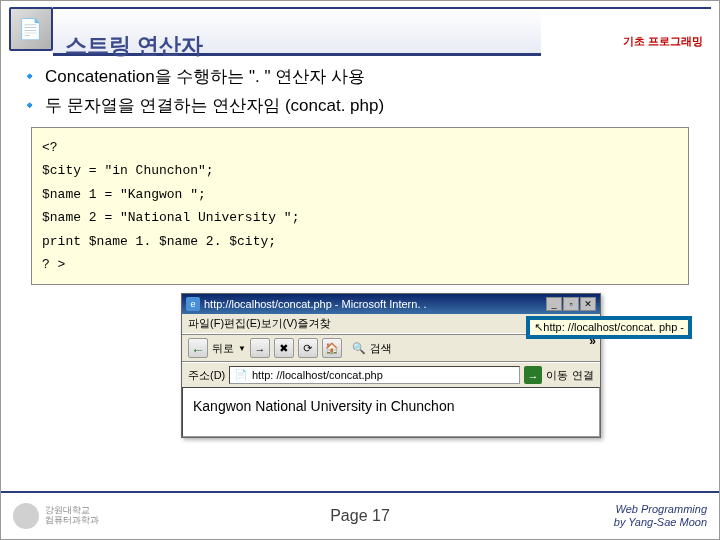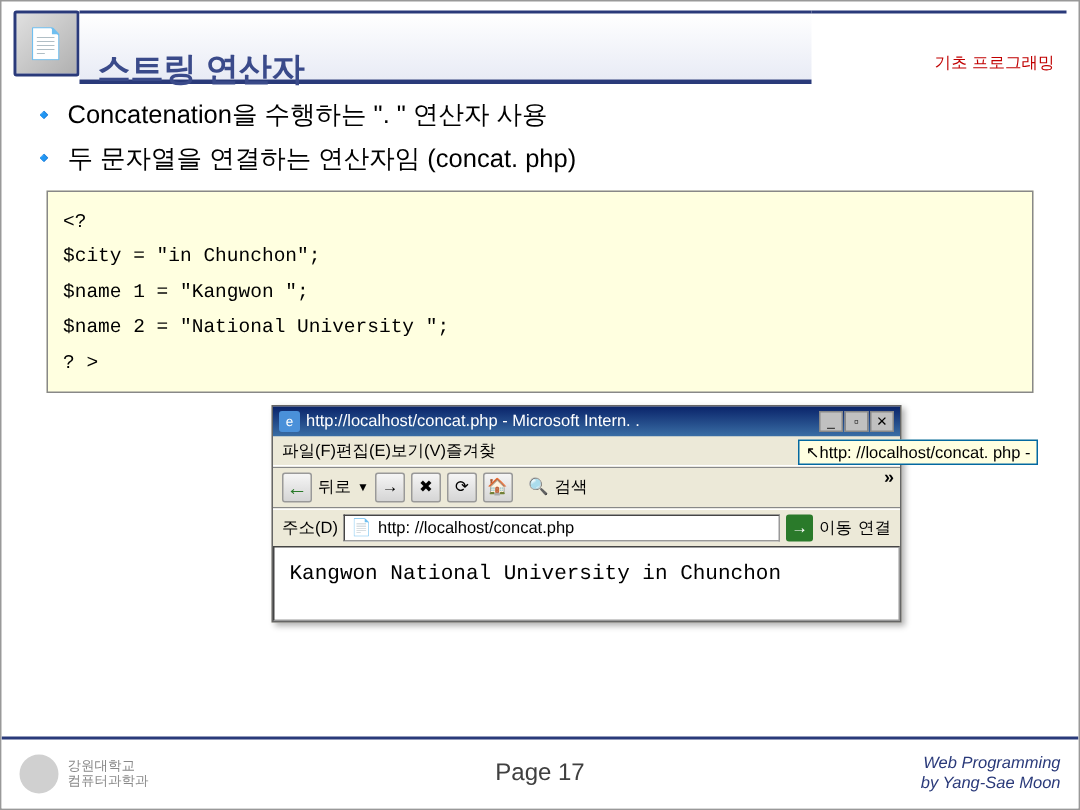--- a/index.html
+++ b/index.html
@@ -1,42 +1,42 @@
 <!DOCTYPE html>
 <html><head>
 <meta charset="utf-8">
 <style>
 *{margin:0;padding:0;box-sizing:border-box}
 body{width:720px;height:540px;background:#fff;font-family:Arial,"Malgun Gothic",sans-serif;position:relative;border:1px solid #999}
 .hdr{display:flex;align-items:stretch;height:44px;margin:6px 8px 2px 8px}
 .hdr-icon{width:44px;height:44px;background:linear-gradient(135deg,#e0e0e0,#b0b0b0);border:2px solid #2a3a7a;border-radius:2px;display:flex;align-items:center;justify-content:center;font-size:20px}
 .hdr-title{flex:1;background:linear-gradient(#fff,#e8ebf5);border-top:2px solid #2a3a7a;border-bottom:3px solid #2a3a7a;color:#3a4a8a;font-size:22px;font-weight:bold;padding:22px 12px}
 .hdr-right{width:170px;border-top:2px solid #2a3a7a;display:flex;align-items:flex-end;justify-content:flex-end;padding:0 8px 2px 0}
-.hdr-sub{color:#c00000;font-size:11px;font-weight:normal}
+.hdr-sub{color:#c00000;font-size:11px;font-weight:bold}
 .bullets{margin:14px 20px 10px 20px}
 .bullet{display:flex;align-items:center;margin:6px 0;font-size:17px;color:#000}
 .bicon{width:18px;height:18px;margin-right:6px;font-size:14px}
 .code{margin:6px 30px 8px 30px;background:#ffffe0;border:1px solid #888;padding:8px 10px;font-family:"Courier New",monospace;font-size:13px;line-height:1.8}
 .code div{white-space:pre}
 .ie{margin:0 0 0 180px;width:420px;background:#ece9d8;border:1px solid #666;font-size:11px;box-shadow:2px 2px 4px rgba(0,0,0,.3);position:relative}
 .ie-title{background:linear-gradient(#0a246a,#3a6ea5);color:#fff;padding:3px 4px;display:flex;align-items:center;height:20px}
 .ie-tico{width:14px;height:14px;background:#4a90d9;border-radius:2px;margin-right:4px;display:inline-flex;align-items:center;justify-content:center;font-size:9px}
 .ie-ttext{flex:1;font-size:11px;white-space:nowrap;overflow:hidden}
 .ie-btns{display:flex;gap:1px}
 .ie-btn{width:16px;height:14px;background:#c0c0c0;border:1px solid #888;font-size:9px;text-align:center;line-height:12px;color:#000}
 .ie-menu{background:#ece9d8;border-bottom:1px solid #fff;padding:2px 6px;display:flex;position:relative}
 .ie-tb{background:#ece9d8;border-top:1px solid #888;border-bottom:1px solid #888;padding:3px 6px;display:flex;align-items:center;gap:4px}
 .tbb{width:20px;height:20px;background:linear-gradient(#f5f5f5,#d5d5d5);border:1px solid #999;border-radius:2px;display:inline-flex;align-items:center;justify-content:center;font-size:11px}
 .tbarrow{color:#2a7a2a;font-size:14px}
 .ie-addr{background:#ece9d8;border-top:1px solid #fff;padding:3px 6px;display:flex;align-items:center;gap:4px}
 .addr-lbl{font-size:11px}
 .addr-in{flex:1;background:#fff;border:1px inset #999;height:18px;padding:0 4px;display:flex;align-items:center;gap:4px;font-size:11px}
 .go{width:18px;height:18px;background:#2a7a2a;border-radius:2px;color:#fff;text-align:center;line-height:18px;font-size:11px}
-.ie-body{background:#fff;border:1px inset #999;height:50px;padding:10px;font-size:14px;font-family:Liberation Mono, monospace}
-.tooltip{position:absolute;top:22px;right:-92px;background:#ffffe1;border:1px solid #0369a1;padding:1px 4px;font-size:11px;white-space:nowrap;z-index:5}
+.ie-body{background:#fff;border:1px inset #999;height:50px;padding:10px;font-size:14px;font-family:Liberation Sans, sans-serif}
+.tooltip{position:absolute;top:22px;right:-92px;background:#ffffe1;border:4px solid #0369a1;padding:1px 4px;font-size:11px;white-space:nowrap;z-index:5}
 .tt-arrow{font-size:11px}
 .chev{position:absolute;right:4px;top:40px;font-size:12px;font-weight:bold}
 .ftr{position:absolute;bottom:0;left:0;right:0;height:48px;border-top:2px solid #2a3a7a;display:flex;align-items:center;padding:0 12px;background:#fff}
 .logo{width:26px;height:26px;background:#d0d0d0;border-radius:50%;margin-right:6px}
 .logotxt{font-size:9px;color:#888;line-height:1.1}
 .pg{position:absolute;left:50%;transform:translateX(-50%);font-size:16px;color:#404040}
 .cr{margin-left:auto;font-size:11px;color:#2a3a7a;font-style:italic;text-align:right;line-height:1.2}
 </style>
 </head>
 <body>
@@ -58,20 +58,21 @@
       <span class="bicon">🔹</span>
       <span>두 문자열을 연결하는 연산자임 (concat. php)</span>
     </div>
 </div>
 
 <div class="code">
   <div>&lt;?</div>
   <div>$city = "in Chunchon";</div>
   <div>$name 1 = "Kangwon ";</div>
   <div>$name 2 = "National University ";</div>
+  <div>print $name 1. $name 2. $city;</div>
   <div>? &gt;</div>
 </div>
 
 <div class="ie">
   <div class="ie-title">
     <span class="ie-tico">e</span>
     <span class="ie-ttext">http://localhost/concat.php - Microsoft Intern. .</span>
     <div class="ie-btns">
       <span class="ie-btn">_</span>
       <span class="ie-btn">▫</span>

